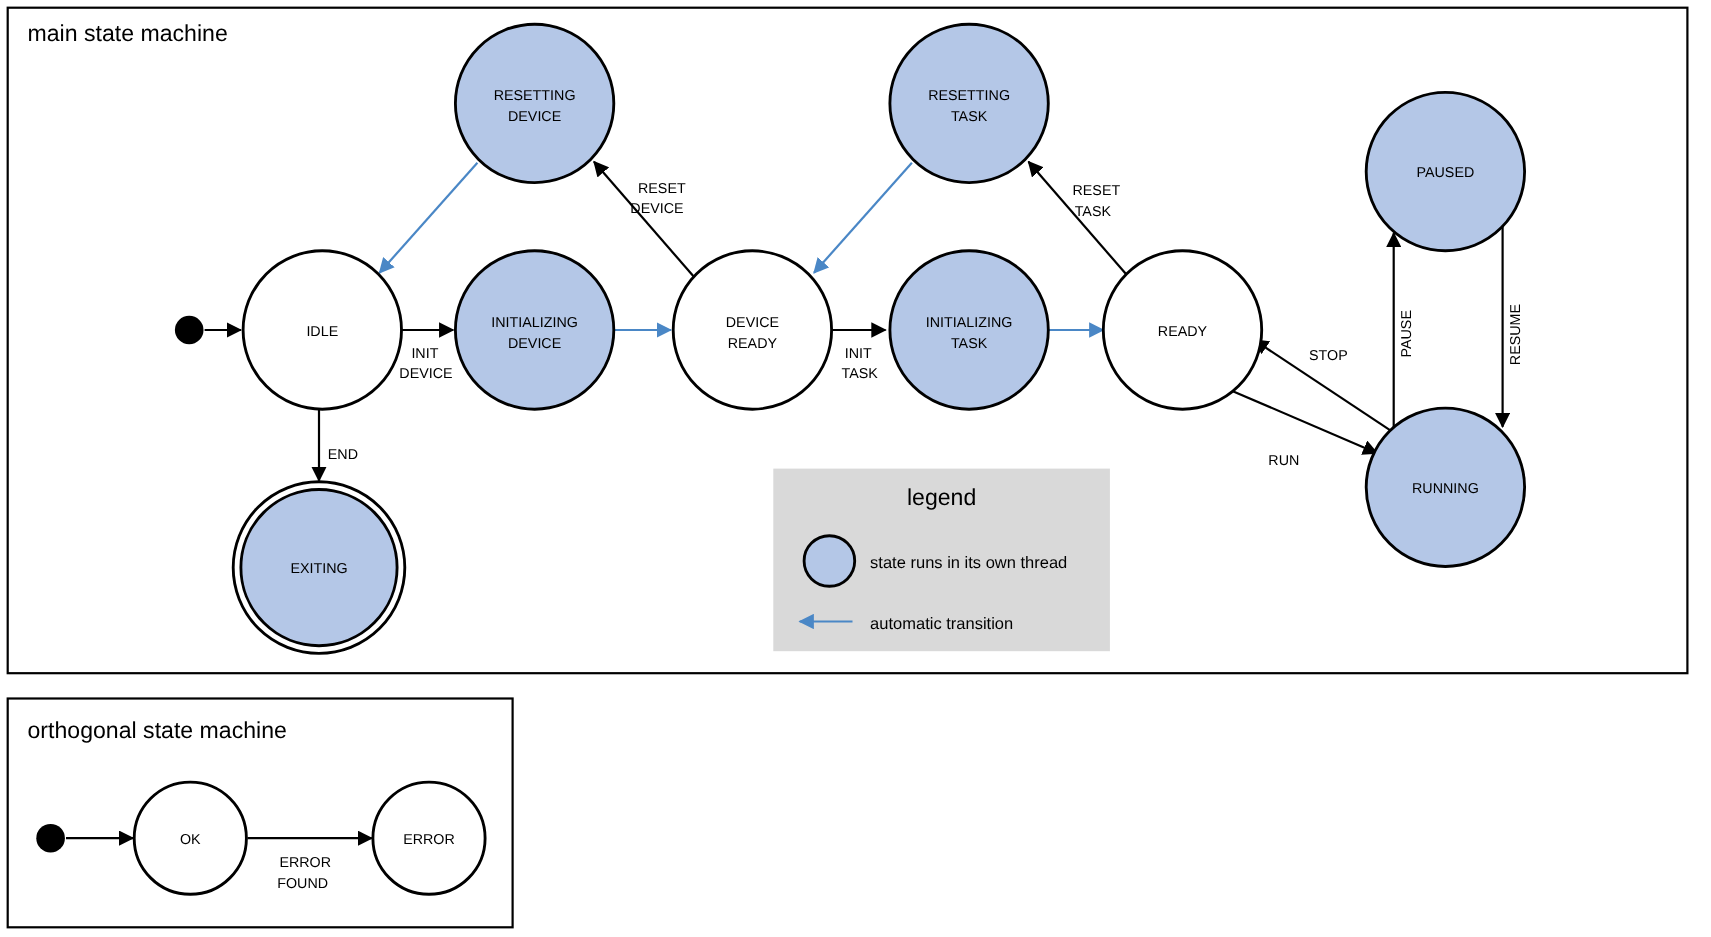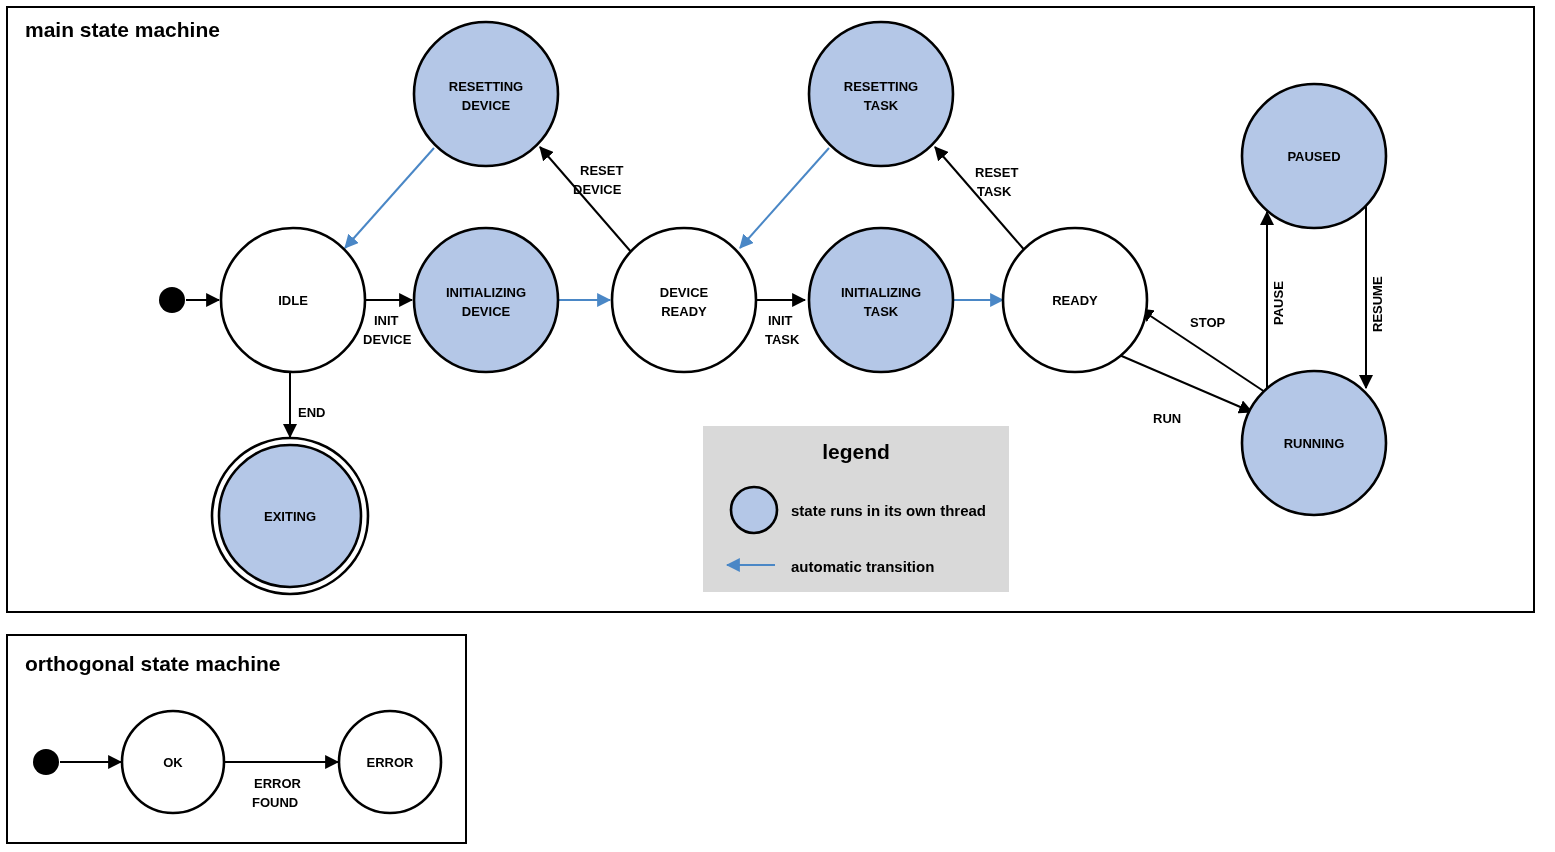--- a/index.html
+++ b/index.html
@@ -13,21 +13,20 @@
     font-family: "Liberation Sans", sans-serif;
     position: relative;
     overflow: hidden;
   }
   #diagram-root {
     position: absolute;
     left: 0;
     top: 0;
     width: 1555px;
     height: 852px;
-    font-weight: bold;
   }
   svg { display: block; }
   .frame-rect {
     fill: #ffffff;
     stroke: #000000;
     stroke-width: 2;
   }
   .frame-title {
     font-size: 21px;
     fill: #000000;

